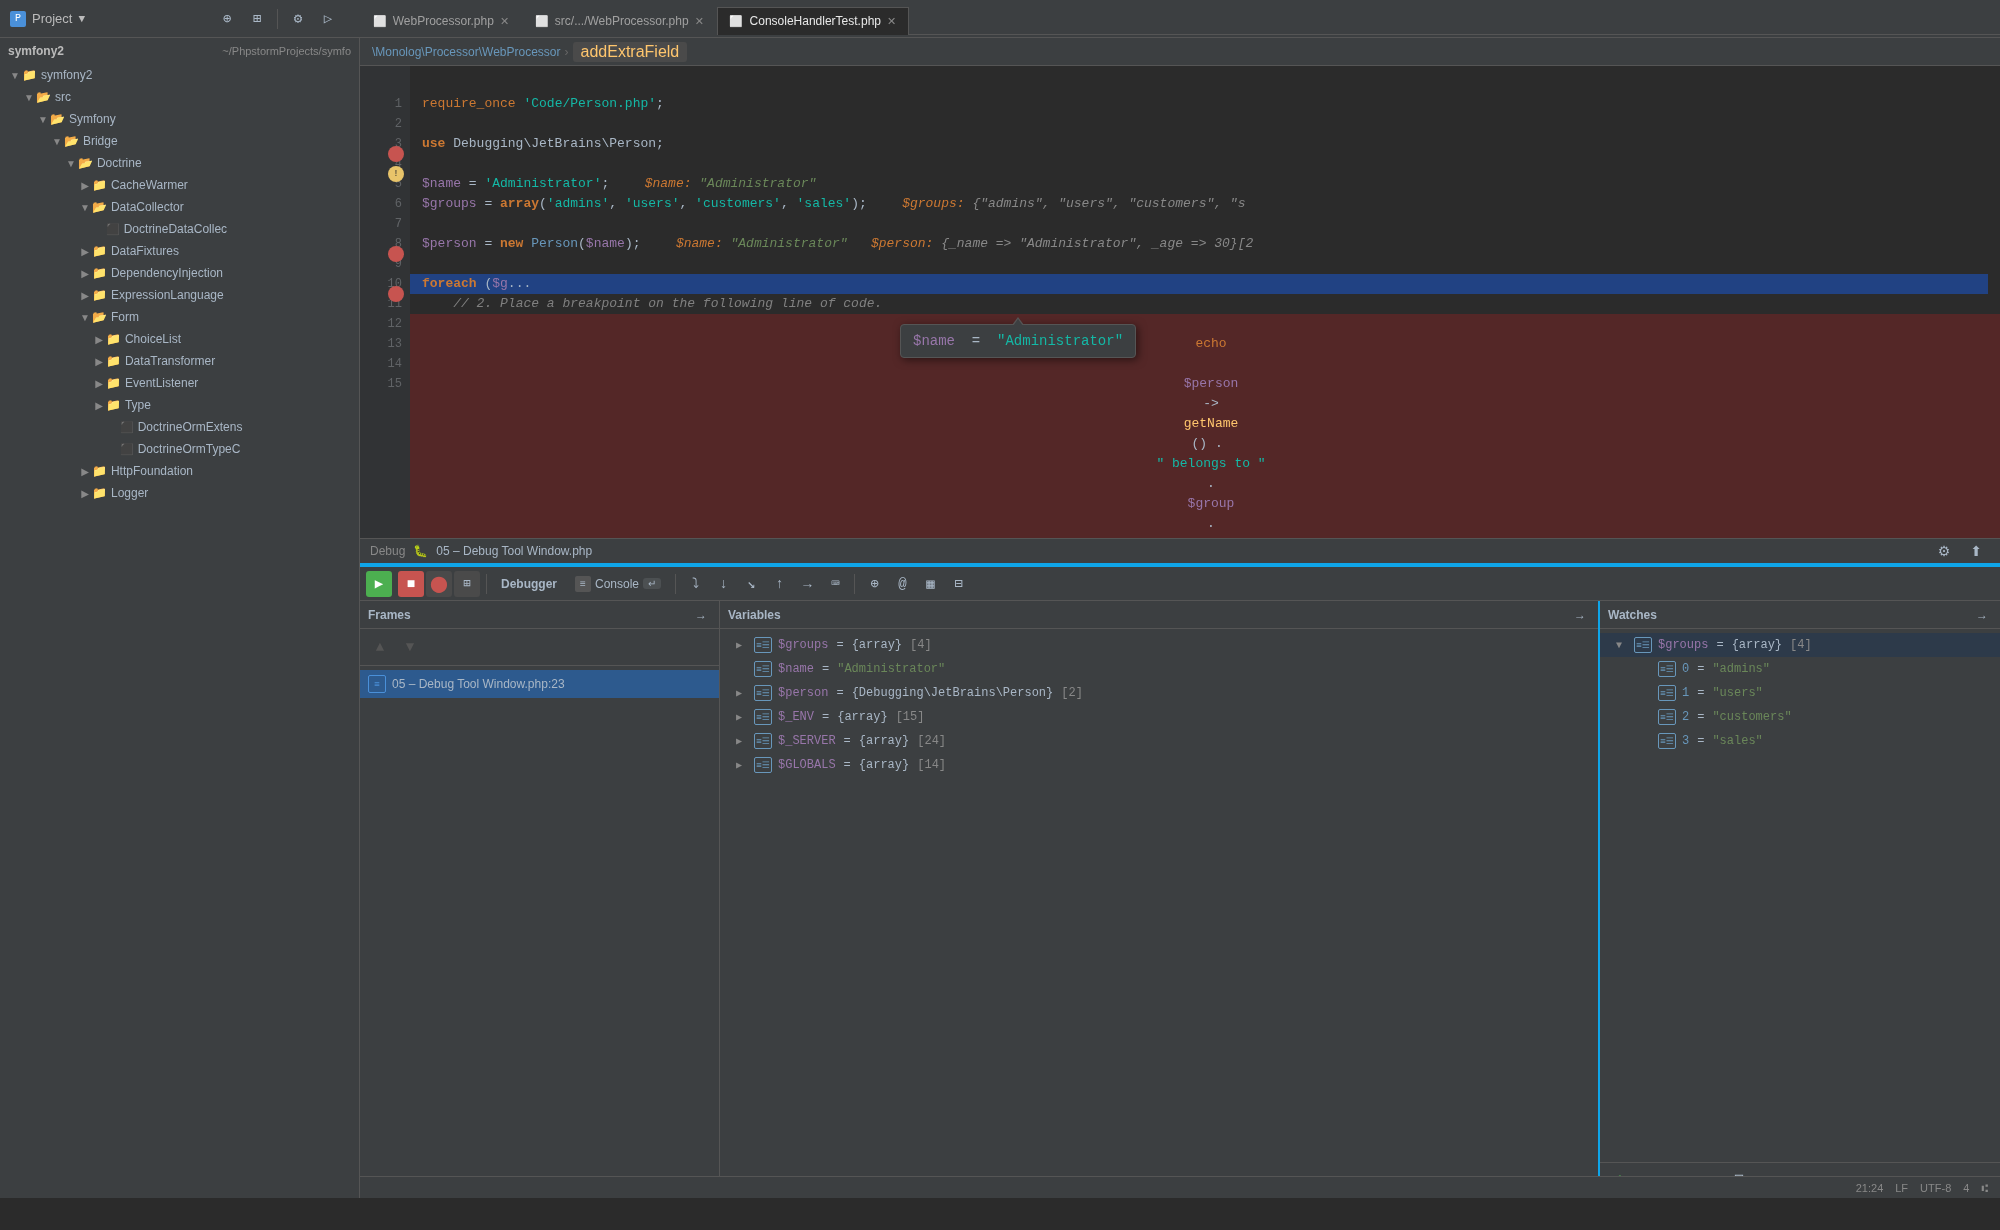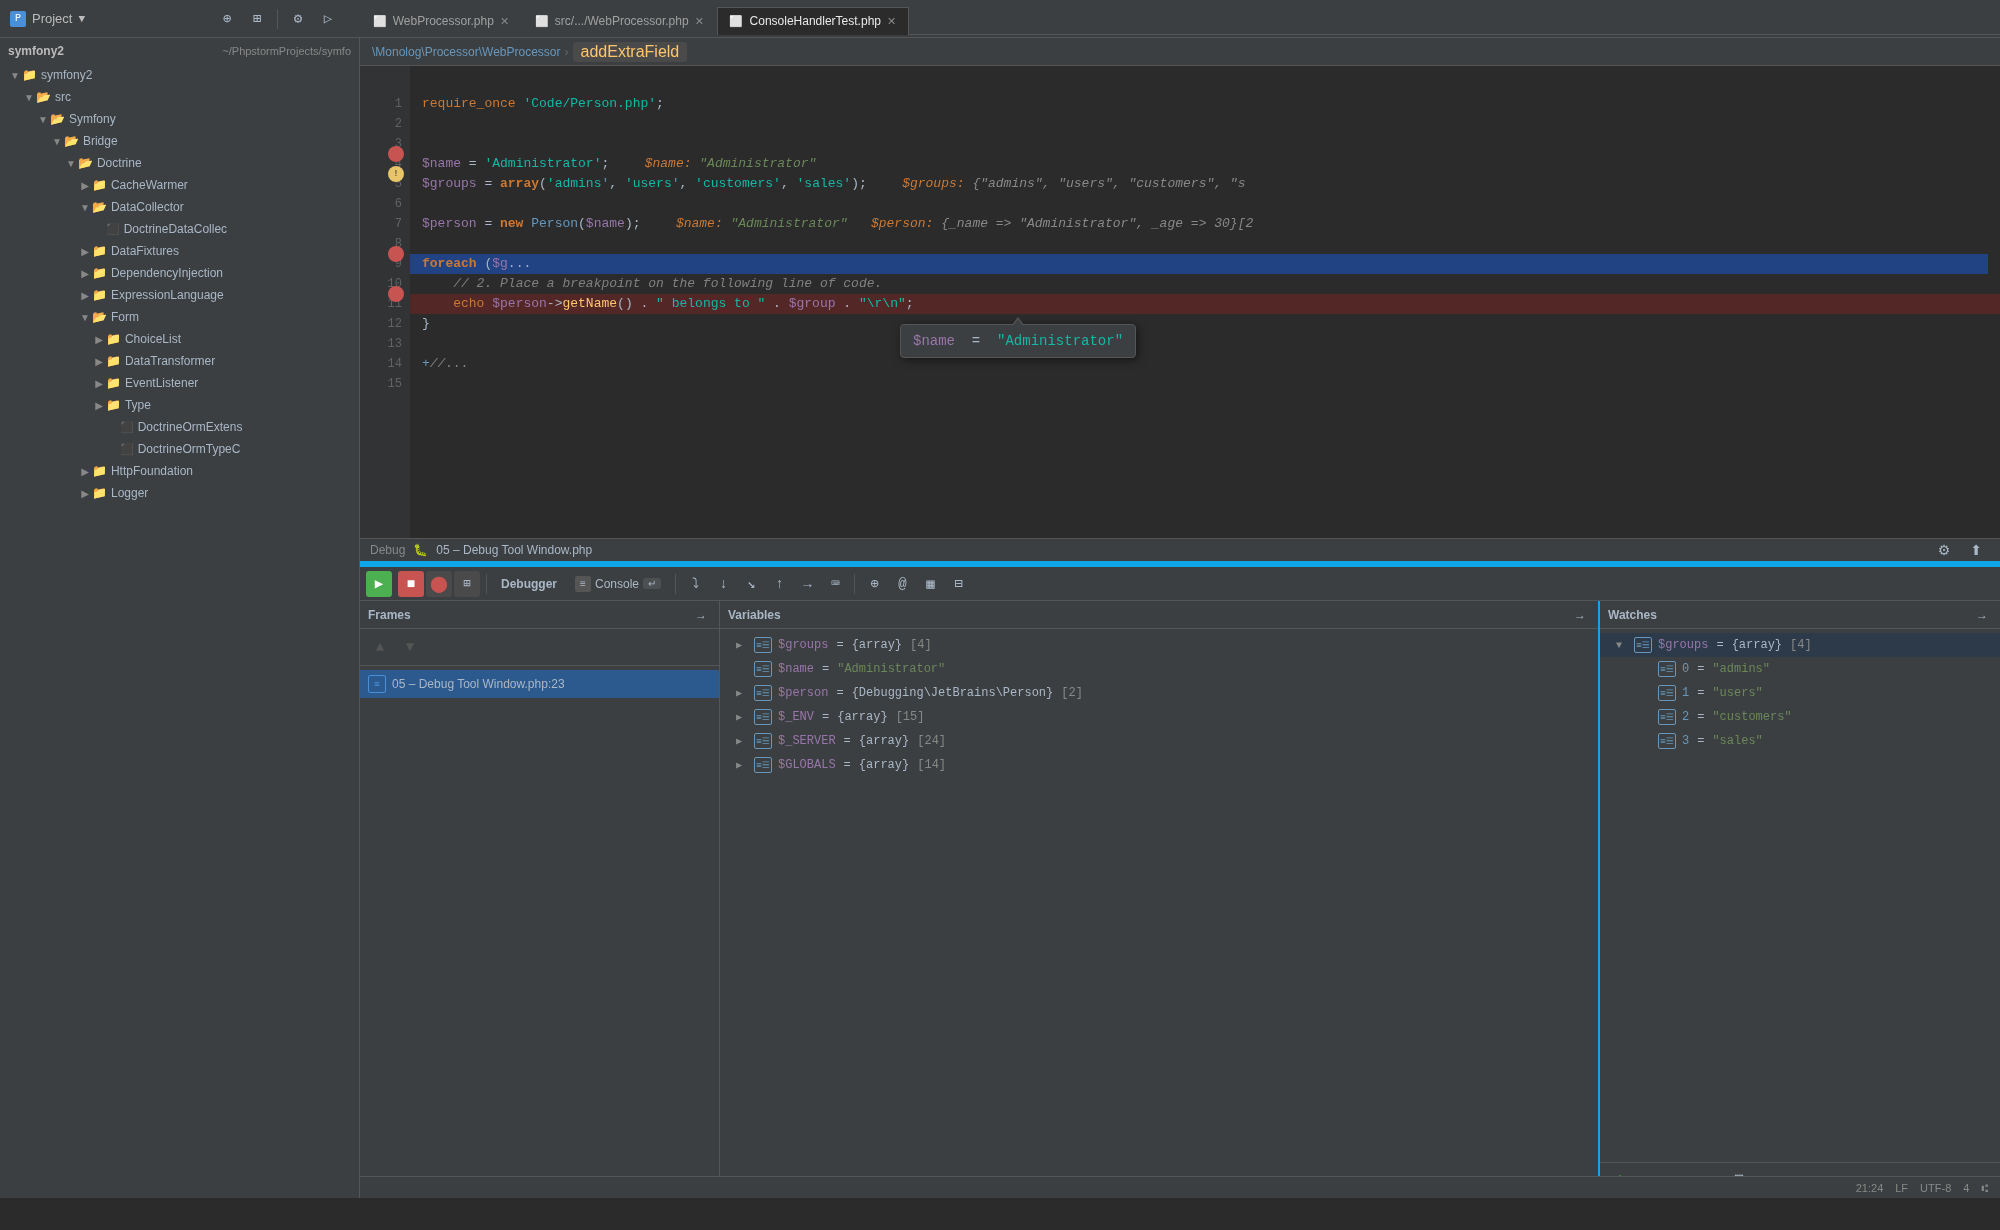--- a/index.html
+++ b/index.html
@@ -235,21 +235,21 @@
       border-right: 5px solid transparent;
       border-bottom: 7px solid #3c3f41;
     }
 
     .debug-title-bar {
       height: 28px;
       background: #3c3f41;
       display: flex;
       align-items: center;
       padding: 0 10px;
-      border-bottom: 6px solid #0ea5e9;
+      border-bottom: 4px solid #0ea5e9;
       font-family: Arial, sans-serif;
       font-size: 12px;
       color: #a9b7c6;
       gap: 8px;
     }
 
     .debug-toolbar {
       height: 34px;
       background: #3c3f41;
       display: flex;
@@ -702,20 +702,24 @@
 
           <div class="code-line">
             <span class="kw2">require_once</span>
             <span class="plain">&nbsp;</span>
             <span class="str">'Code/Person.php'</span>
             <span class="plain">;</span>
           </div>
 
           <div class="code-line" style="height:20px;"></div>
 
+          <div class="code-line">
+            <span class="kw">use</span>
+            <span class="plain">&nbsp;Debugging\JetBrains\Person;</span>
+          </div>
 
           <div class="code-line" style="height:20px;"></div>
 
           <div class="code-line">
             <span class="var">$name</span>
             <span class="plain">&nbsp;=&nbsp;</span>
             <span class="str">'Administrator'</span>
             <span class="plain">;</span>
             <span class="inline-hint">&nbsp;&nbsp;&nbsp;<span class="inline-hint-val">$name:</span> <span class="inline-hint-str">"Administrator"</span></span>
           </div>
@@ -757,21 +761,21 @@
             <span class="plain">&nbsp;(</span>
             <span class="var">$g</span>
             <span class="plain">...</span>
           </div>
 
           <div class="code-line">
             <span class="plain">&nbsp;&nbsp;&nbsp;&nbsp;</span>
             <span class="comment">// 2. Place a breakpoint on the following line of code.</span>
           </div>
 
-          <div class="code-line error-line" style="margin-left:-12px; padding-left:12px;">
+          <div class="code-line error-line" style="margin-left:-12px; padding-left:12px;flex-direction:column;">
             <span class="plain">&nbsp;&nbsp;&nbsp;&nbsp;</span>
             <span class="kw2">echo</span>
             <span class="plain">&nbsp;</span>
             <span class="var">$person</span>
             <span class="plain">-&gt;</span>
             <span class="fn">getName</span>
             <span class="plain">()&nbsp;.&nbsp;</span>
             <span class="str">" belongs to "</span>
             <span class="plain">&nbsp;.&nbsp;</span>
             <span class="var">$group</span>

